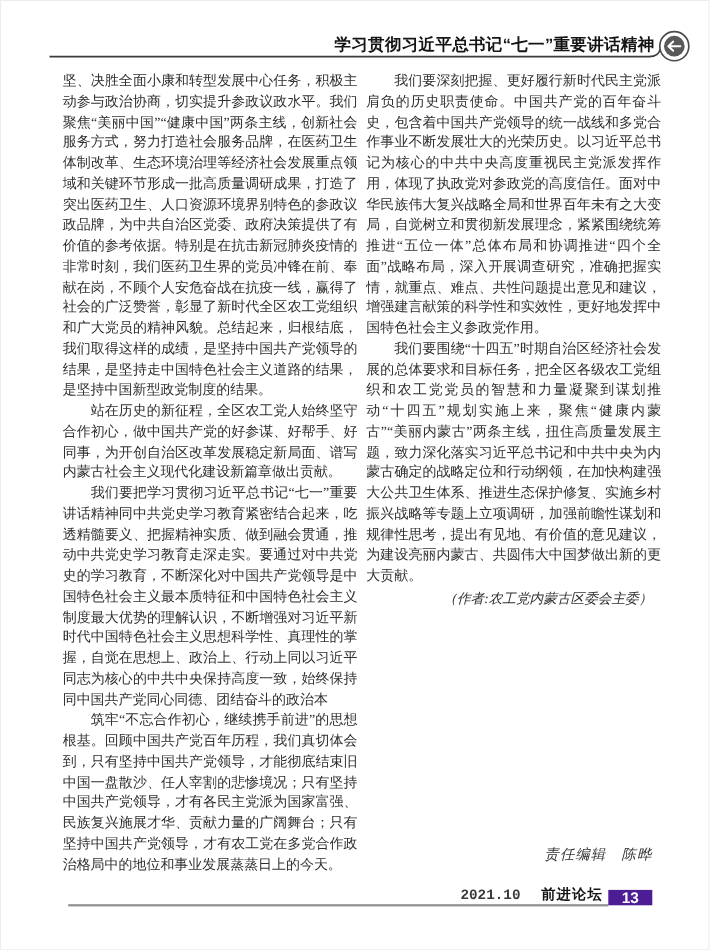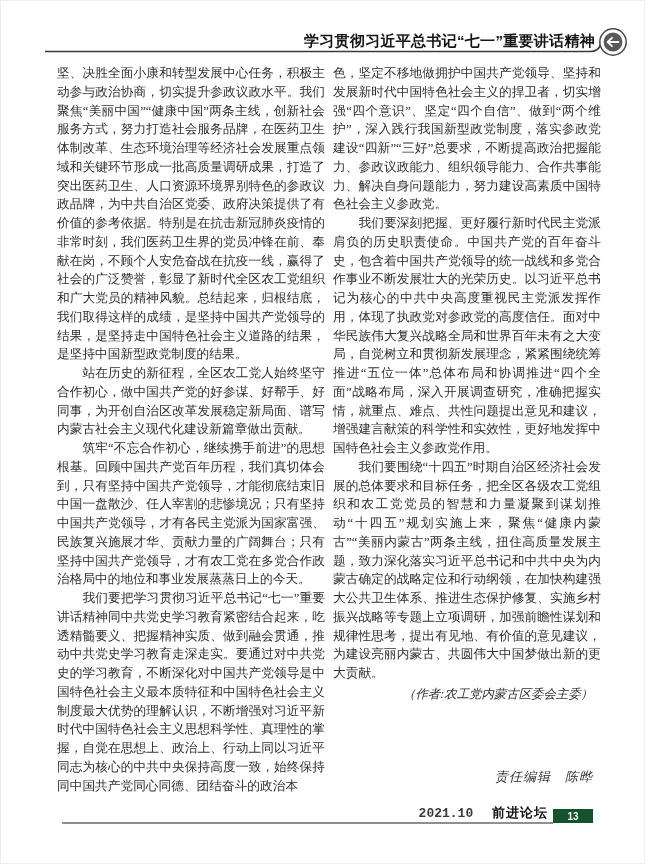--- a/index.html
+++ b/index.html
@@ -80,24 +80,24 @@
   .footer-rule {
     position: absolute;
     left: 62px; top: 822px;
     width: 491px; height: 2px;
     background: #8f8f8f;
   }
   .page-badge {
     position: absolute;
     left: 553px; top: 809px;
     width: 40px; height: 14px;
-    background: #14532d;
+    background: #4c1d95;
     color: #ffffff;
     font-family: "Liberation Sans", "DejaVu Sans", sans-serif;
-    font-size: 10px;
+    font-size: 14px;
     font-weight: bold;
     display: flex;
     align-items: center;
     justify-content: center;
   }
 </style>
 </head>
 <body>
 
 <div class="page">
@@ -110,25 +110,24 @@
       <circle cx="613" cy="42" r="13.2" fill="#ffffff" stroke="#4a4a4a" stroke-width="1.5"></circle>
       <circle cx="613" cy="42" r="9.4" fill="#58595b"></circle>
       <path d="M618.5 42 L608.5 42 M612 37.8 L607.6 42 L612 46.2" stroke="#ffffff" stroke-width="1.8" fill="none" stroke-linecap="round" stroke-linejoin="round"></path>
     </g>
   </svg>
 
   <main class="columns">
     <div class="col">
       <p class="cont">坚、决胜全面小康和转型发展中心任务，积极主动参与政治协商，切实提升参政议政水平。我们聚焦“美丽中国”“健康中国”两条主线，创新社会服务方式，努力打造社会服务品牌，在医药卫生体制改革、生态环境治理等经济社会发展重点领域和关键环节形成一批高质量调研成果，打造了突出医药卫生、人口资源环境界别特色的参政议政品牌，为中共自治区党委、政府决策提供了有价值的参考依据。特别是在抗击新冠肺炎疫情的非常时刻，我们医药卫生界的党员冲锋在前、奉献在岗，不顾个人安危奋战在抗疫一线，赢得了社会的广泛赞誉，彰显了新时代全区农工党组织和广大党员的精神风貌。总结起来，归根结底，我们取得这样的成绩，是坚持中国共产党领导的结果，是坚持走中国特色社会主义道路的结果，是坚持中国新型政党制度的结果。</p>
       <p>站在历史的新征程，全区农工党人始终坚守合作初心，做中国共产党的好参谋、好帮手、好同事，为开创自治区改革发展稳定新局面、谱写内蒙古社会主义现代化建设新篇章做出贡献。</p>
+      <p>我们要把学习贯彻习近平总书记“七一”重要讲话精神同中共党史学习教育紧密结合起来，吃透精髓要义、把握精神实质、做到融会贯通，推动中共党史学习教育走深走实。要通过对中共党史的学习教育，不断深化对中国共产党领导是中国特色社会主义最本质特征和中国特色社会主义制度最大优势的理解认识，不断增强对习近平新时代中国特色社会主义思想科学性、真理性的掌握，自觉在思想上、政治上、行动上同以习近平同志为核心的中共中央保持高度一致，始终保持同中国共产党同心同德、团结奋斗的政治本</p>
       <p>筑牢“不忘合作初心，继续携手前进”的思想根基。回顾中国共产党百年历程，我们真切体会到，只有坚持中国共产党领导，才能彻底结束旧中国一盘散沙、任人宰割的悲惨境况；只有坚持中国共产党领导，才有各民主党派为国家富强、民族复兴施展才华、贡献力量的广阔舞台；只有坚持中国共产党领导，才有农工党在多党合作政治格局中的地位和事业发展蒸蒸日上的今天。</p>
-      <p>我们要把学习贯彻习近平总书记“七一”重要讲话精神同中共党史学习教育紧密结合起来，吃透精髓要义、把握精神实质、做到融会贯通，推动中共党史学习教育走深走实。要通过对中共党史的学习教育，不断深化对中国共产党领导是中国特色社会主义最本质特征和中国特色社会主义制度最大优势的理解认识，不断增强对习近平新时代中国特色社会主义思想科学性、真理性的掌握，自觉在思想上、政治上、行动上同以习近平同志为核心的中共中央保持高度一致，始终保持同中国共产党同心同德、团结奋斗的政治本</p>
     </div>
     <div class="col">
-      <p class="cont">色，坚定不移地做拥护中国共产党领导、坚持和发展新时代中国特色社会主义的捍卫者，切实增强“四个意识”、坚定“四个自信”、做到“两个维护”，深入践行我国新型政党制度，落实参政党建设“四新”“三好”总要求，不断提高政治把握能力、参政议政能力、组织领导能力、合作共事能力、解决自身问题能力，努力建设高素质中国特色社会主义参政党。</p>
       <p>我们要深刻把握、更好履行新时代民主党派肩负的历史职责使命。中国共产党的百年奋斗史，包含着中国共产党领导的统一战线和多党合作事业不断发展壮大的光荣历史。以习近平总书记为核心的中共中央高度重视民主党派发挥作用，体现了执政党对参政党的高度信任。面对中华民族伟大复兴战略全局和世界百年未有之大变局，自觉树立和贯彻新发展理念，紧紧围绕统筹推进“五位一体”总体布局和协调推进“四个全面”战略布局，深入开展调查研究，准确把握实情，就重点、难点、共性问题提出意见和建议，增强建言献策的科学性和实效性，更好地发挥中国特色社会主义参政党作用。</p>
       <p>我们要围绕“十四五”时期自治区经济社会发展的总体要求和目标任务，把全区各级农工党组织和农工党党员的智慧和力量凝聚到谋划推动“十四五”规划实施上来，聚焦“健康内蒙古”“美丽内蒙古”两条主线，扭住高质量发展主题，致力深化落实习近平总书记和中共中央为内蒙古确定的战略定位和行动纲领，在加快构建强大公共卫生体系、推进生态保护修复、实施乡村振兴战略等专题上立项调研，加强前瞻性谋划和规律性思考，提出有见地、有价值的意见建议，为建设亮丽内蒙古、共圆伟大中国梦做出新的更大贡献。</p>
       <p class="author">（作者:农工党内蒙古区委会主委）</p>
     </div>
   </main>
 
   <div class="editor">责任编辑　陈晔</div>
 
   <div class="footer-text">
     <span class="issue">2021.10</span>

